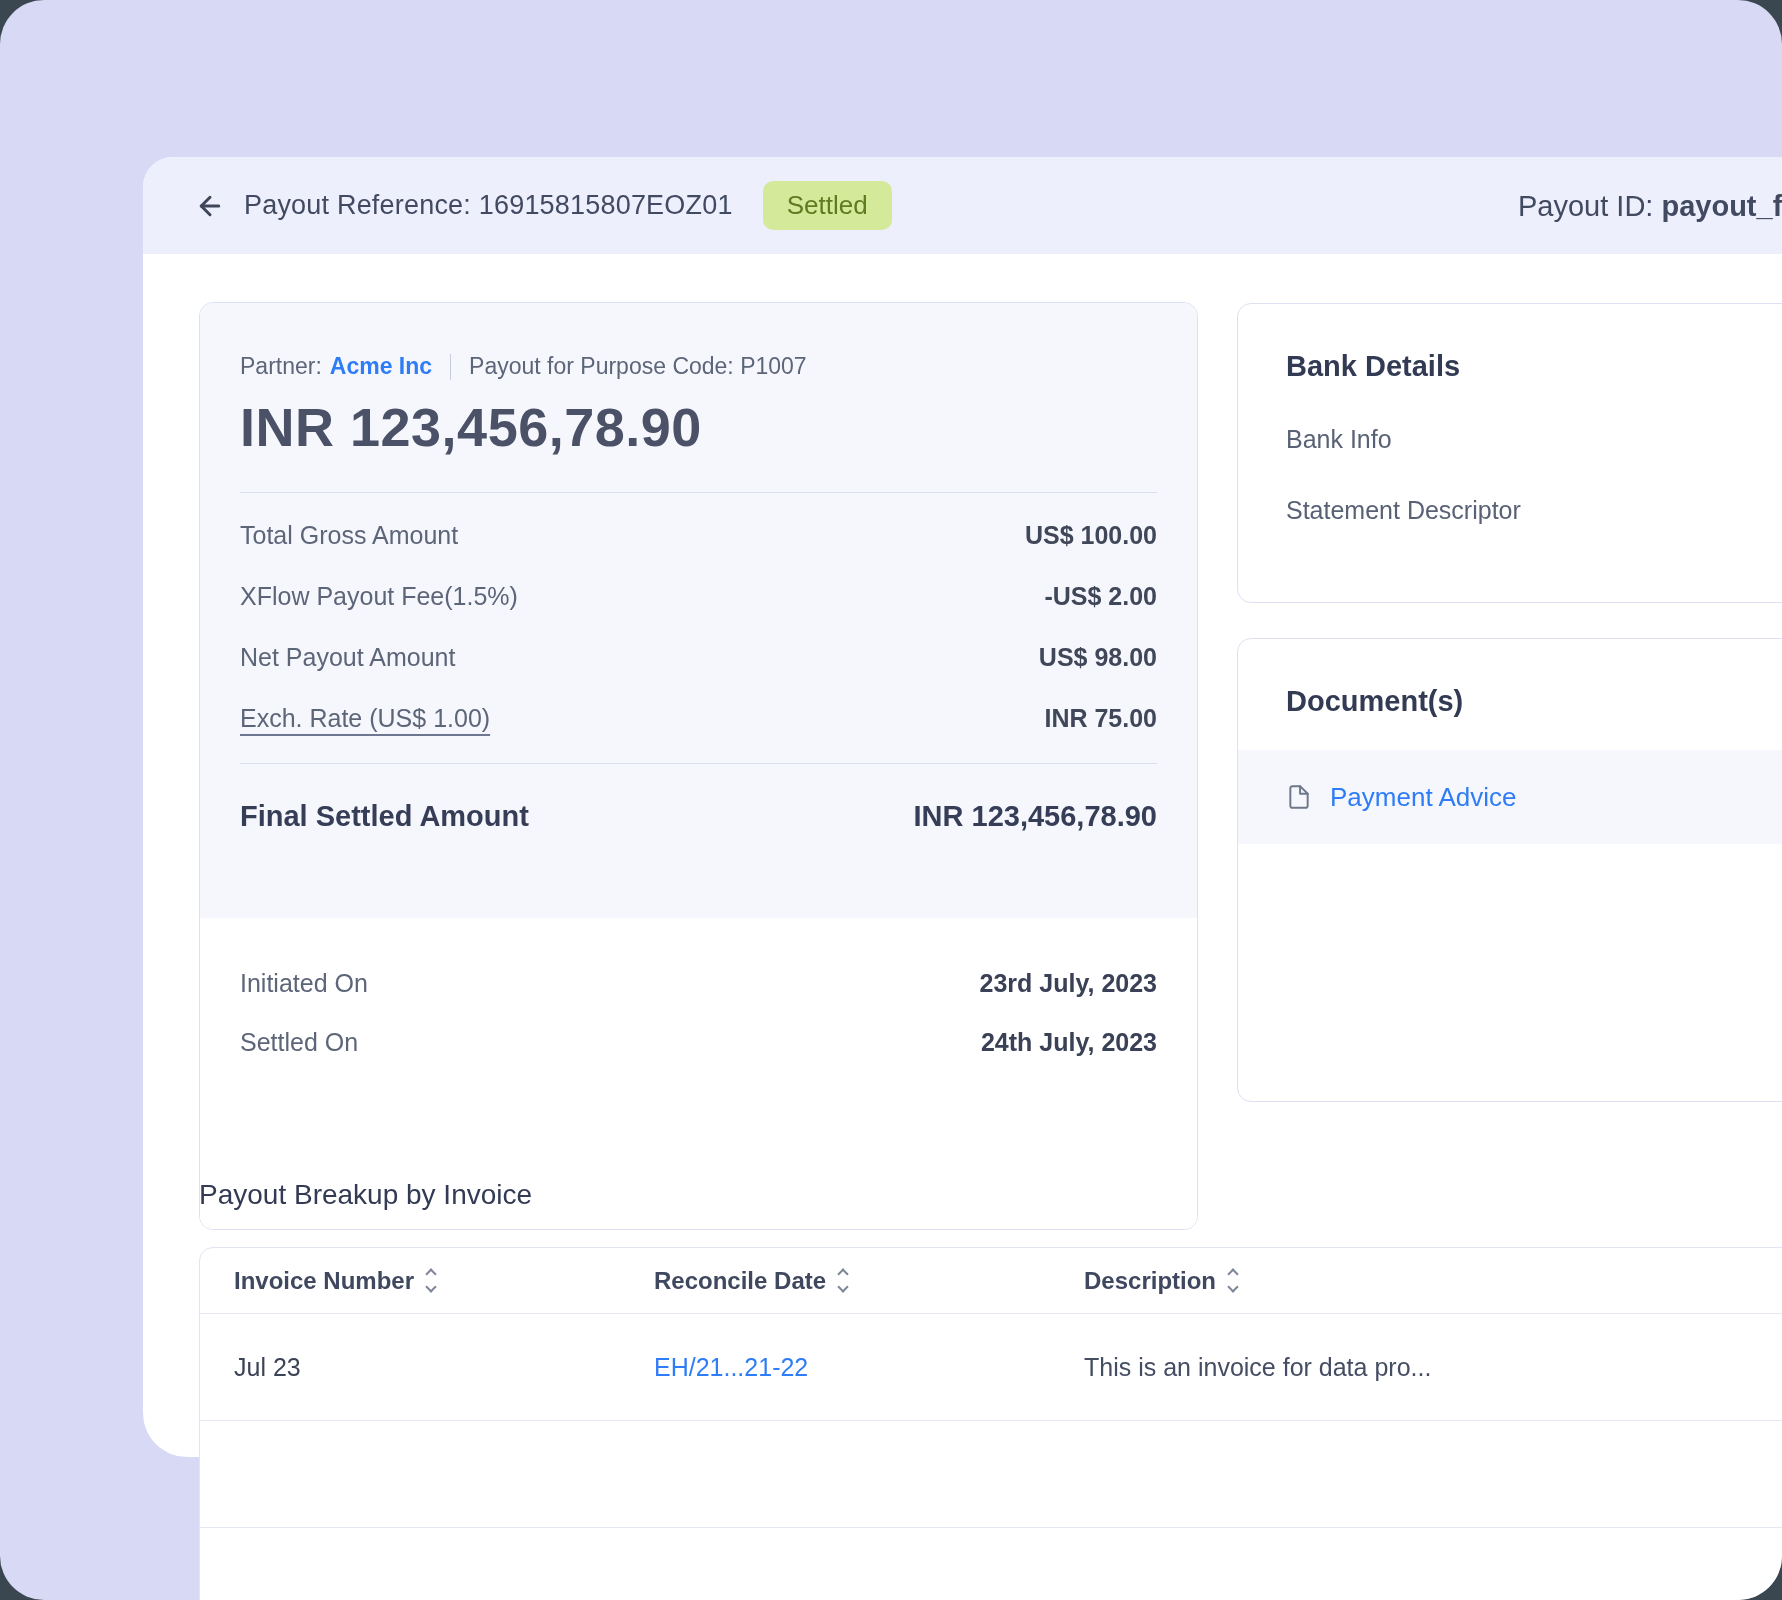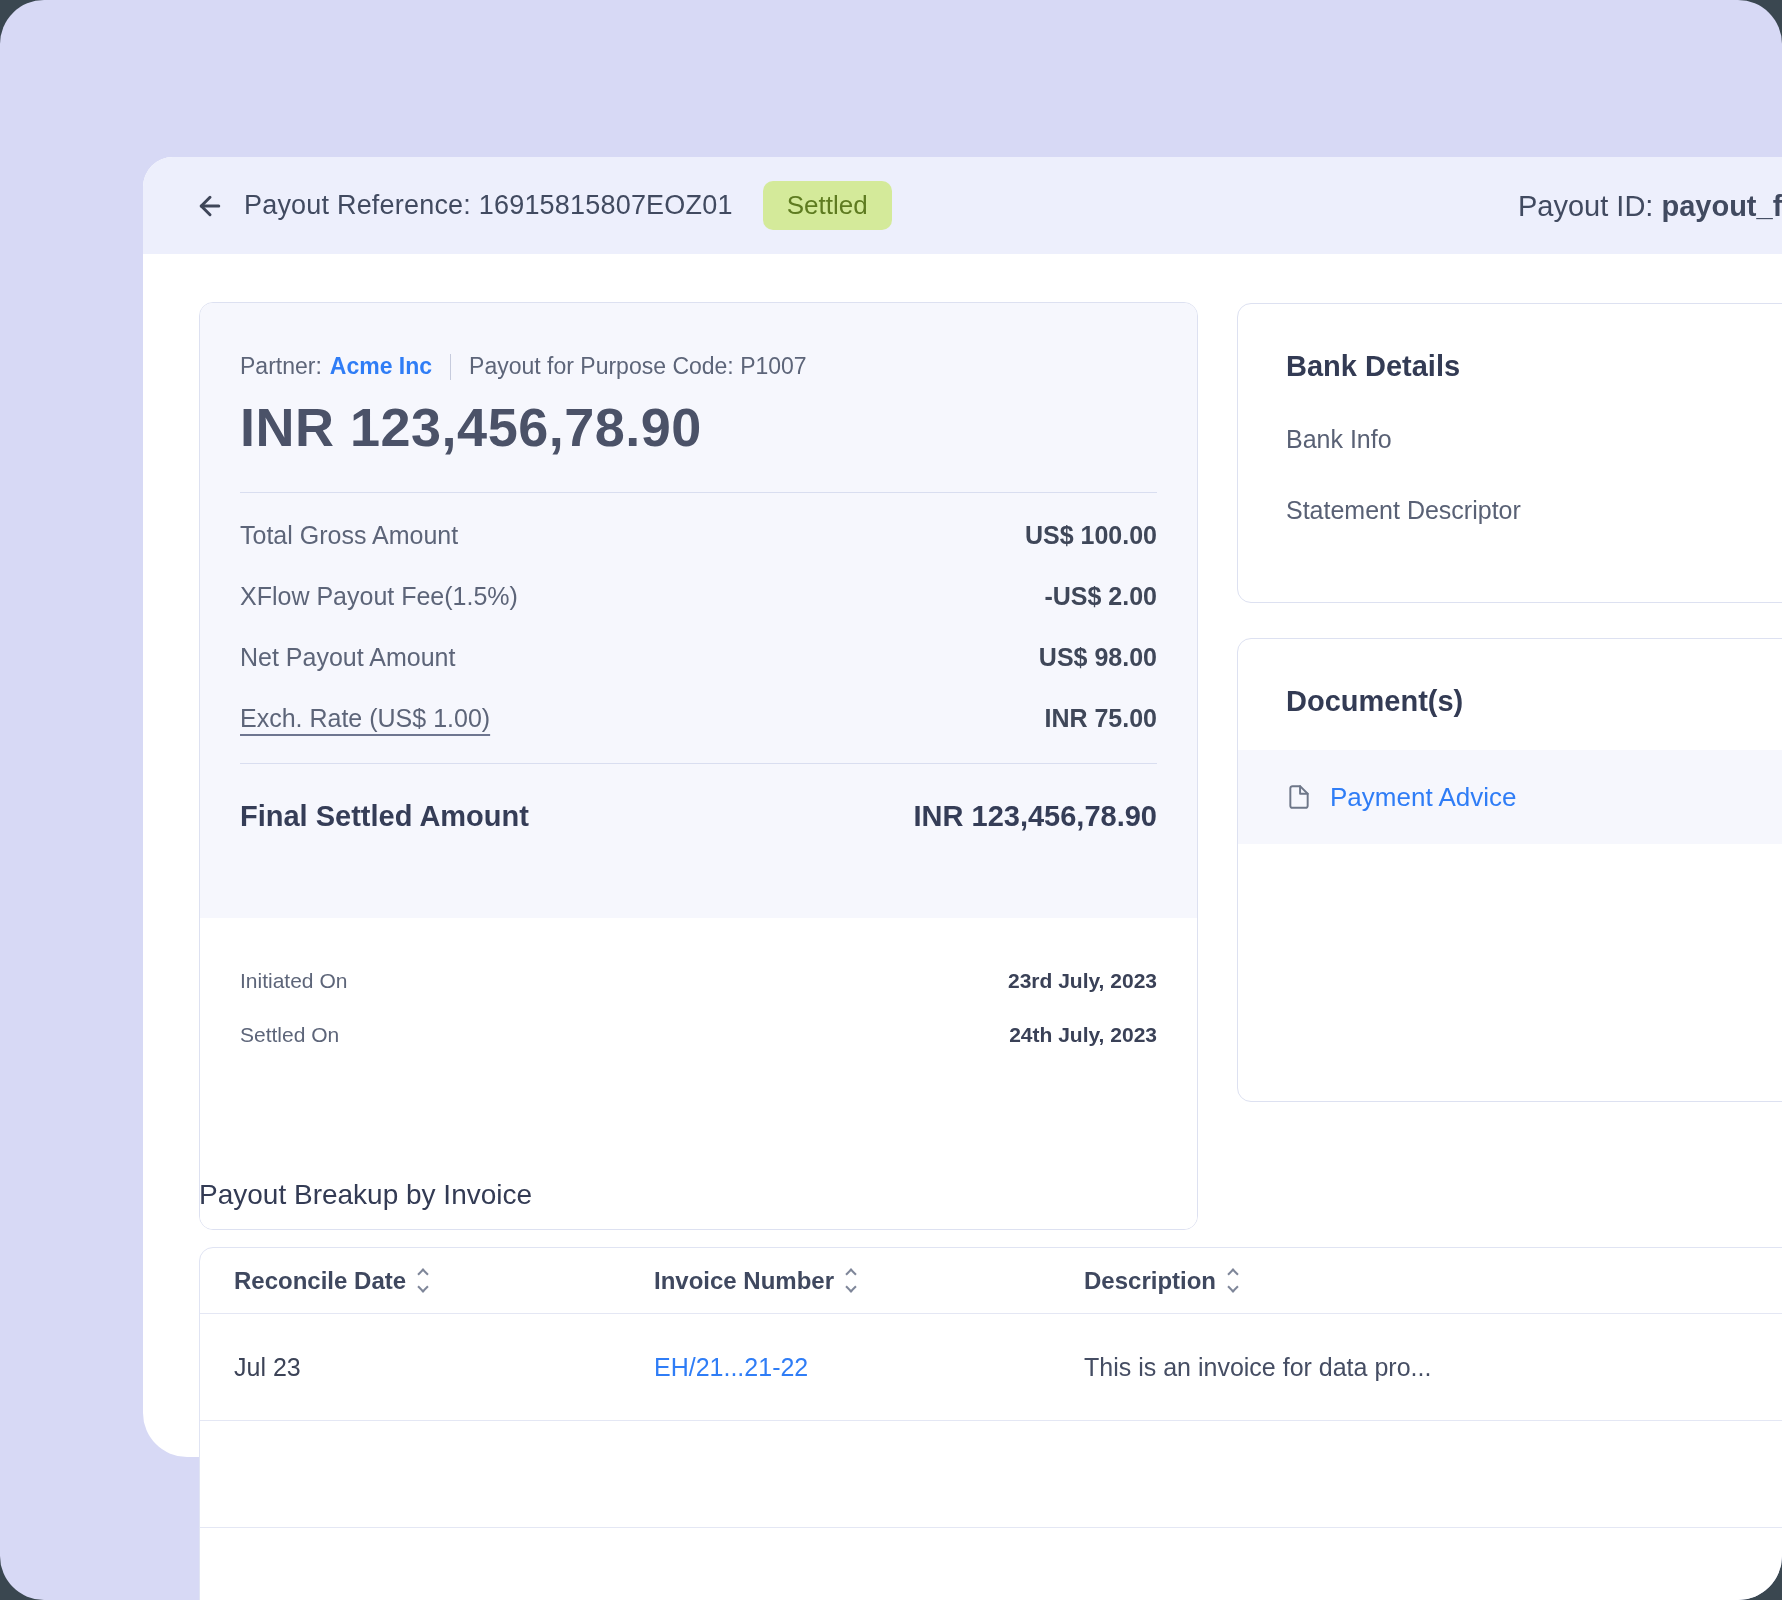--- a/index.html
+++ b/index.html
@@ -75,21 +75,21 @@
     text-decoration: underline;
     text-decoration-color: #6e7690;
     text-decoration-thickness: 1.5px;
     text-underline-offset: 7px;
     cursor: pointer;
   }
   .final-row { display: flex; justify-content: space-between; align-items: center; margin-top: 36px; }
   .final-row .lbl { font-size: 29px; font-weight: 700; color: #353d57; }
   .final-row .val { font-size: 29px; font-weight: 700; color: #353d57; }
   .dates-sec { background: #ffffff; padding: 36px 40px; flex: 1; }
-  .date-row { display: flex; justify-content: space-between; align-items: center; padding: 15px 0; font-size: 21px; }
+  .date-row { display: flex; justify-content: space-between; align-items: center; padding: 15px 0; font-size: 25px; }
   .date-row .lbl { color: #5d6579; }
   .date-row .val { color: #3a4157; font-weight: 700; margin-left: 12px; }
   
   .card-bank {
     position: absolute; left: 1094px; top: 146px;
     width: 660px; height: 300px;
     padding: 46px 48px;
   }
   .card-title { font-size: 29px; font-weight: 700; color: #333b54; }
   .bank-item { font-size: 25px; color: #596175; margin-top: 42px; }
@@ -220,28 +220,28 @@
             <path d="M13 2v7h7"></path>
           </svg>
         <span class="doc-link">Payment Advice</span>
       </div>
     </div>
 
     <div class="section-title">Payout Breakup by Invoice</div>
     <div class="table-card">
       <div class="thead">
         <span class="th">
-          <span>Reconcile Date</span>
+          <span>Invoice Number</span>
           <span class="sort">
               <i class="up"></i>
               <i class="down"></i>
             </span>
         </span>
         <span class="th">
-          <span>Invoice Number</span>
+          <span>Reconcile Date</span>
           <span class="sort">
               <i class="up"></i>
               <i class="down"></i>
             </span>
         </span>
         <span class="th">
           <span>Description</span>
           <span class="sort">
               <i class="up"></i>
               <i class="down"></i>

